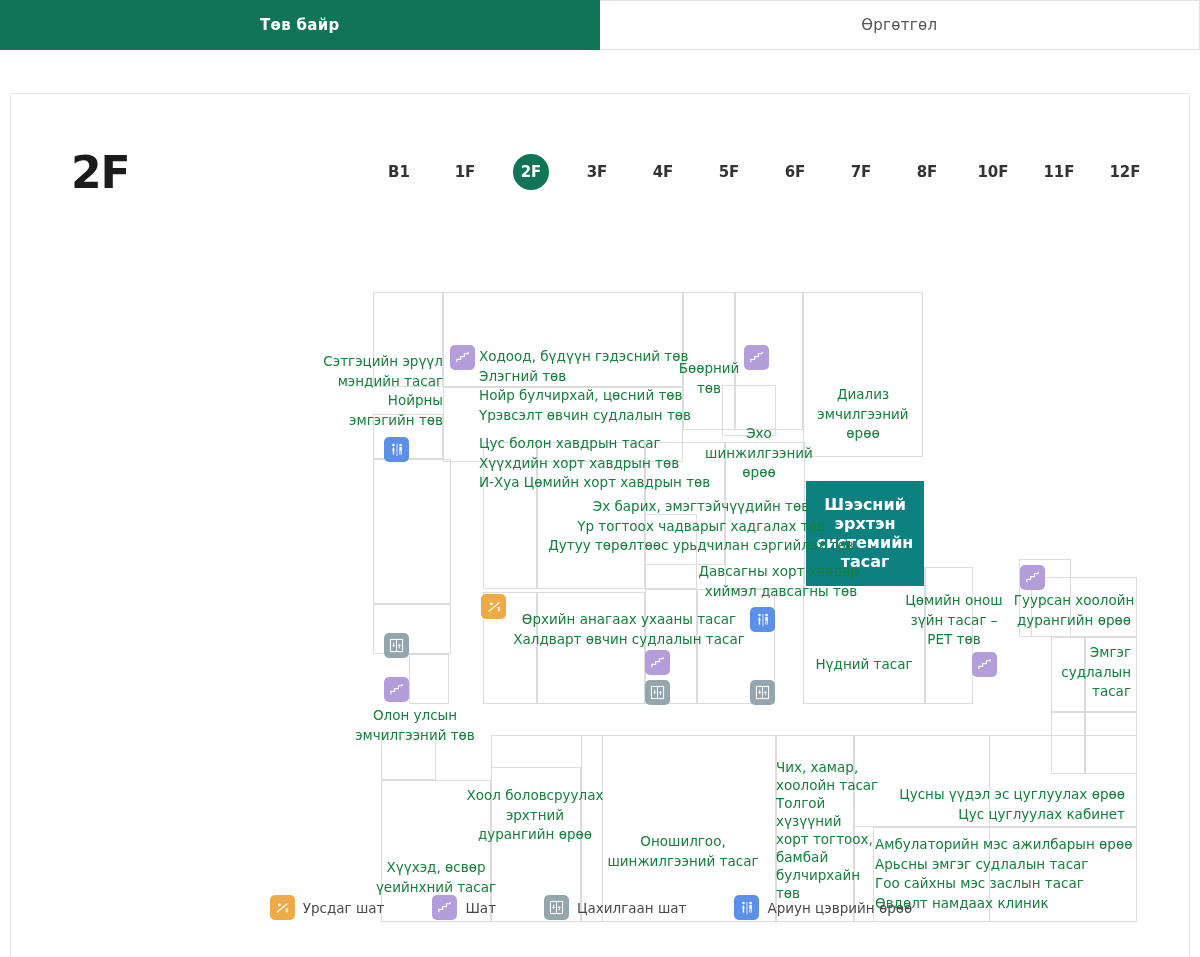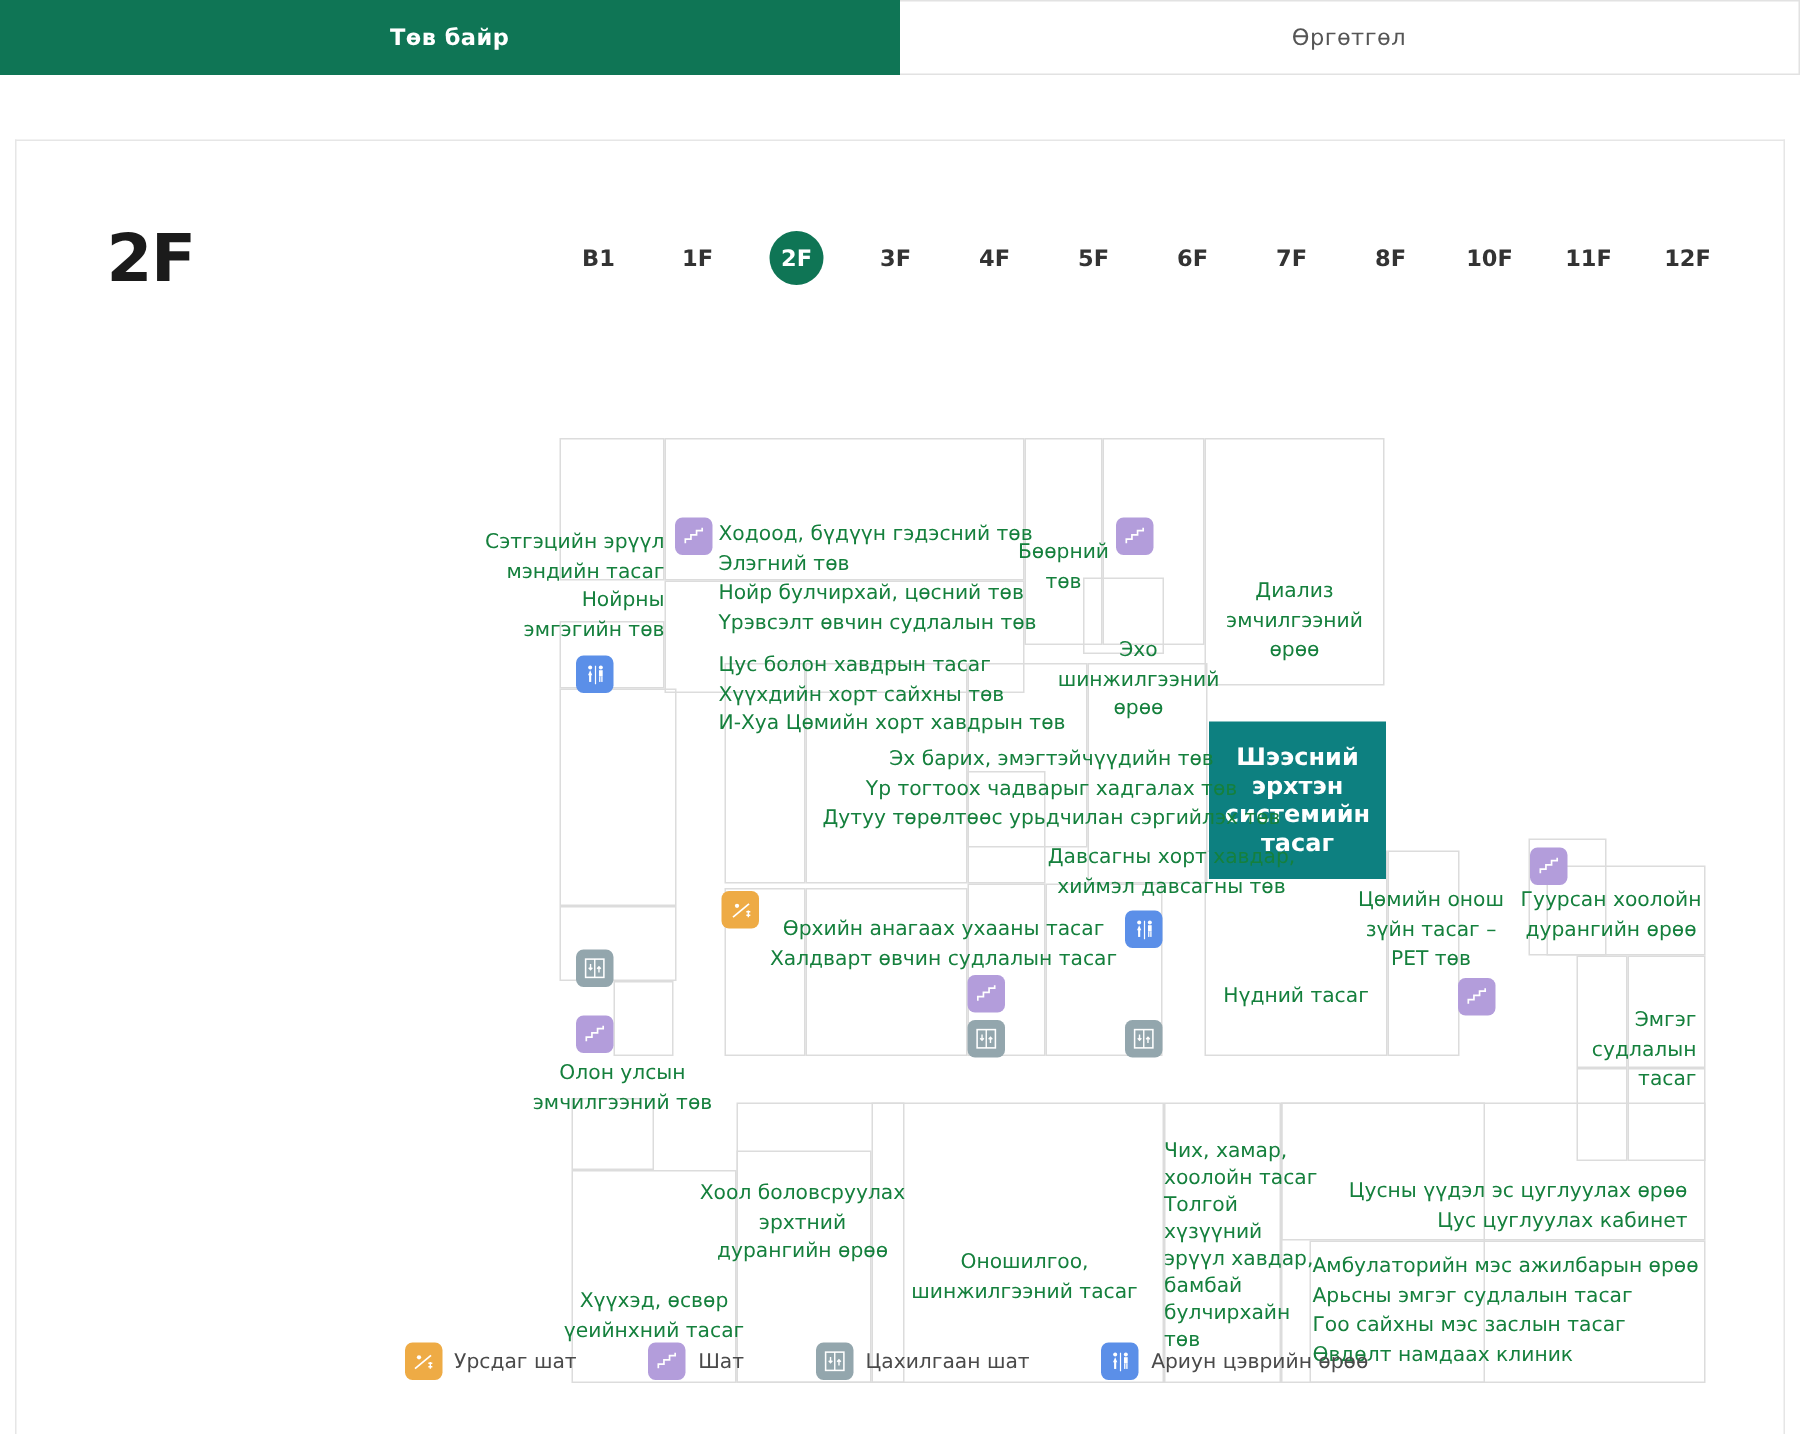--- a/index.html
+++ b/index.html
@@ -184,21 +184,21 @@
 
     <div class="lbl l" style="left:468px;top:253px;">
       <div>Ходоод, бүдүүн гэдэсний төв</div>
       <div>Элэгний төв</div>
       <div>Нойр булчирхай, цөсний төв</div>
       <div>Үрэвсэлт өвчин судлалын төв</div>
     </div>
 
     <div class="lbl l" style="left:468px;top:340px;">
       <div>Цус болон хавдрын тасаг</div>
-      <div>Хүүхдийн хорт сайхны төв</div>
+      <div>Хүүхдийн хорт хавдрын төв</div>
       <div>И-Хуа Цөмийн хорт хавдрын төв</div>
     </div>
 
     <div class="lbl c" style="left:663px;top:265px;width:70px;">
       <div>Бөөрний</div>
       <div>төв</div>
     </div>
 
     <div class="lbl c" style="left:688px;top:330px;width:120px;">
       <div>Эхо</div>
@@ -241,21 +241,21 @@
 
     <div class="lbl c" style="left:998px;top:497px;width:130px;">
       <div>Гуурсан хоолойн</div>
       <div>дурангийн өрөө</div>
     </div>
 
     <div class="lbl c" style="left:792px;top:561px;width:122px;">
       <div>Нүдний тасаг</div>
     </div>
 
-    <div class="lbl r" style="left:1020px;top:549px;width:100px;margin-top:28px;">
+    <div class="lbl r" style="left:1020px;top:549px;width:100px;">
       <div>Эмгэг</div>
       <div>судлалын</div>
       <div>тасаг</div>
     </div>
 
     <div class="lbl c" style="left:355px;top:764px;width:140px;">
       <div>Хүүхэд, өсвөр</div>
       <div>үеийнхний тасаг</div>
     </div>
 
@@ -268,21 +268,21 @@
     <div class="lbl c" style="left:570px;top:738px;width:204px;">
       <div>Оношилгоо,</div>
       <div>шинжилгээний тасаг</div>
     </div>
 
     <div class="lbl l" style="left:765px;top:664px;width:80px;line-height:18px;">
       <div>Чих, хамар,</div>
       <div>хоолойн тасаг</div>
       <div>Толгой</div>
       <div>хүзүүний</div>
-      <div>эрүүл хавдар,</div>
+      <div>хорт тогтоох,</div>
       <div>бамбай</div>
       <div>булчирхайн</div>
       <div>төв</div>
     </div>
 
     <div class="lbl r" style="left:860px;top:691px;width:254px;">
       <div>Цусны үүдэл эс цуглуулах өрөө</div>
       <div>Цус цуглуулах кабинет</div>
     </div>
 

